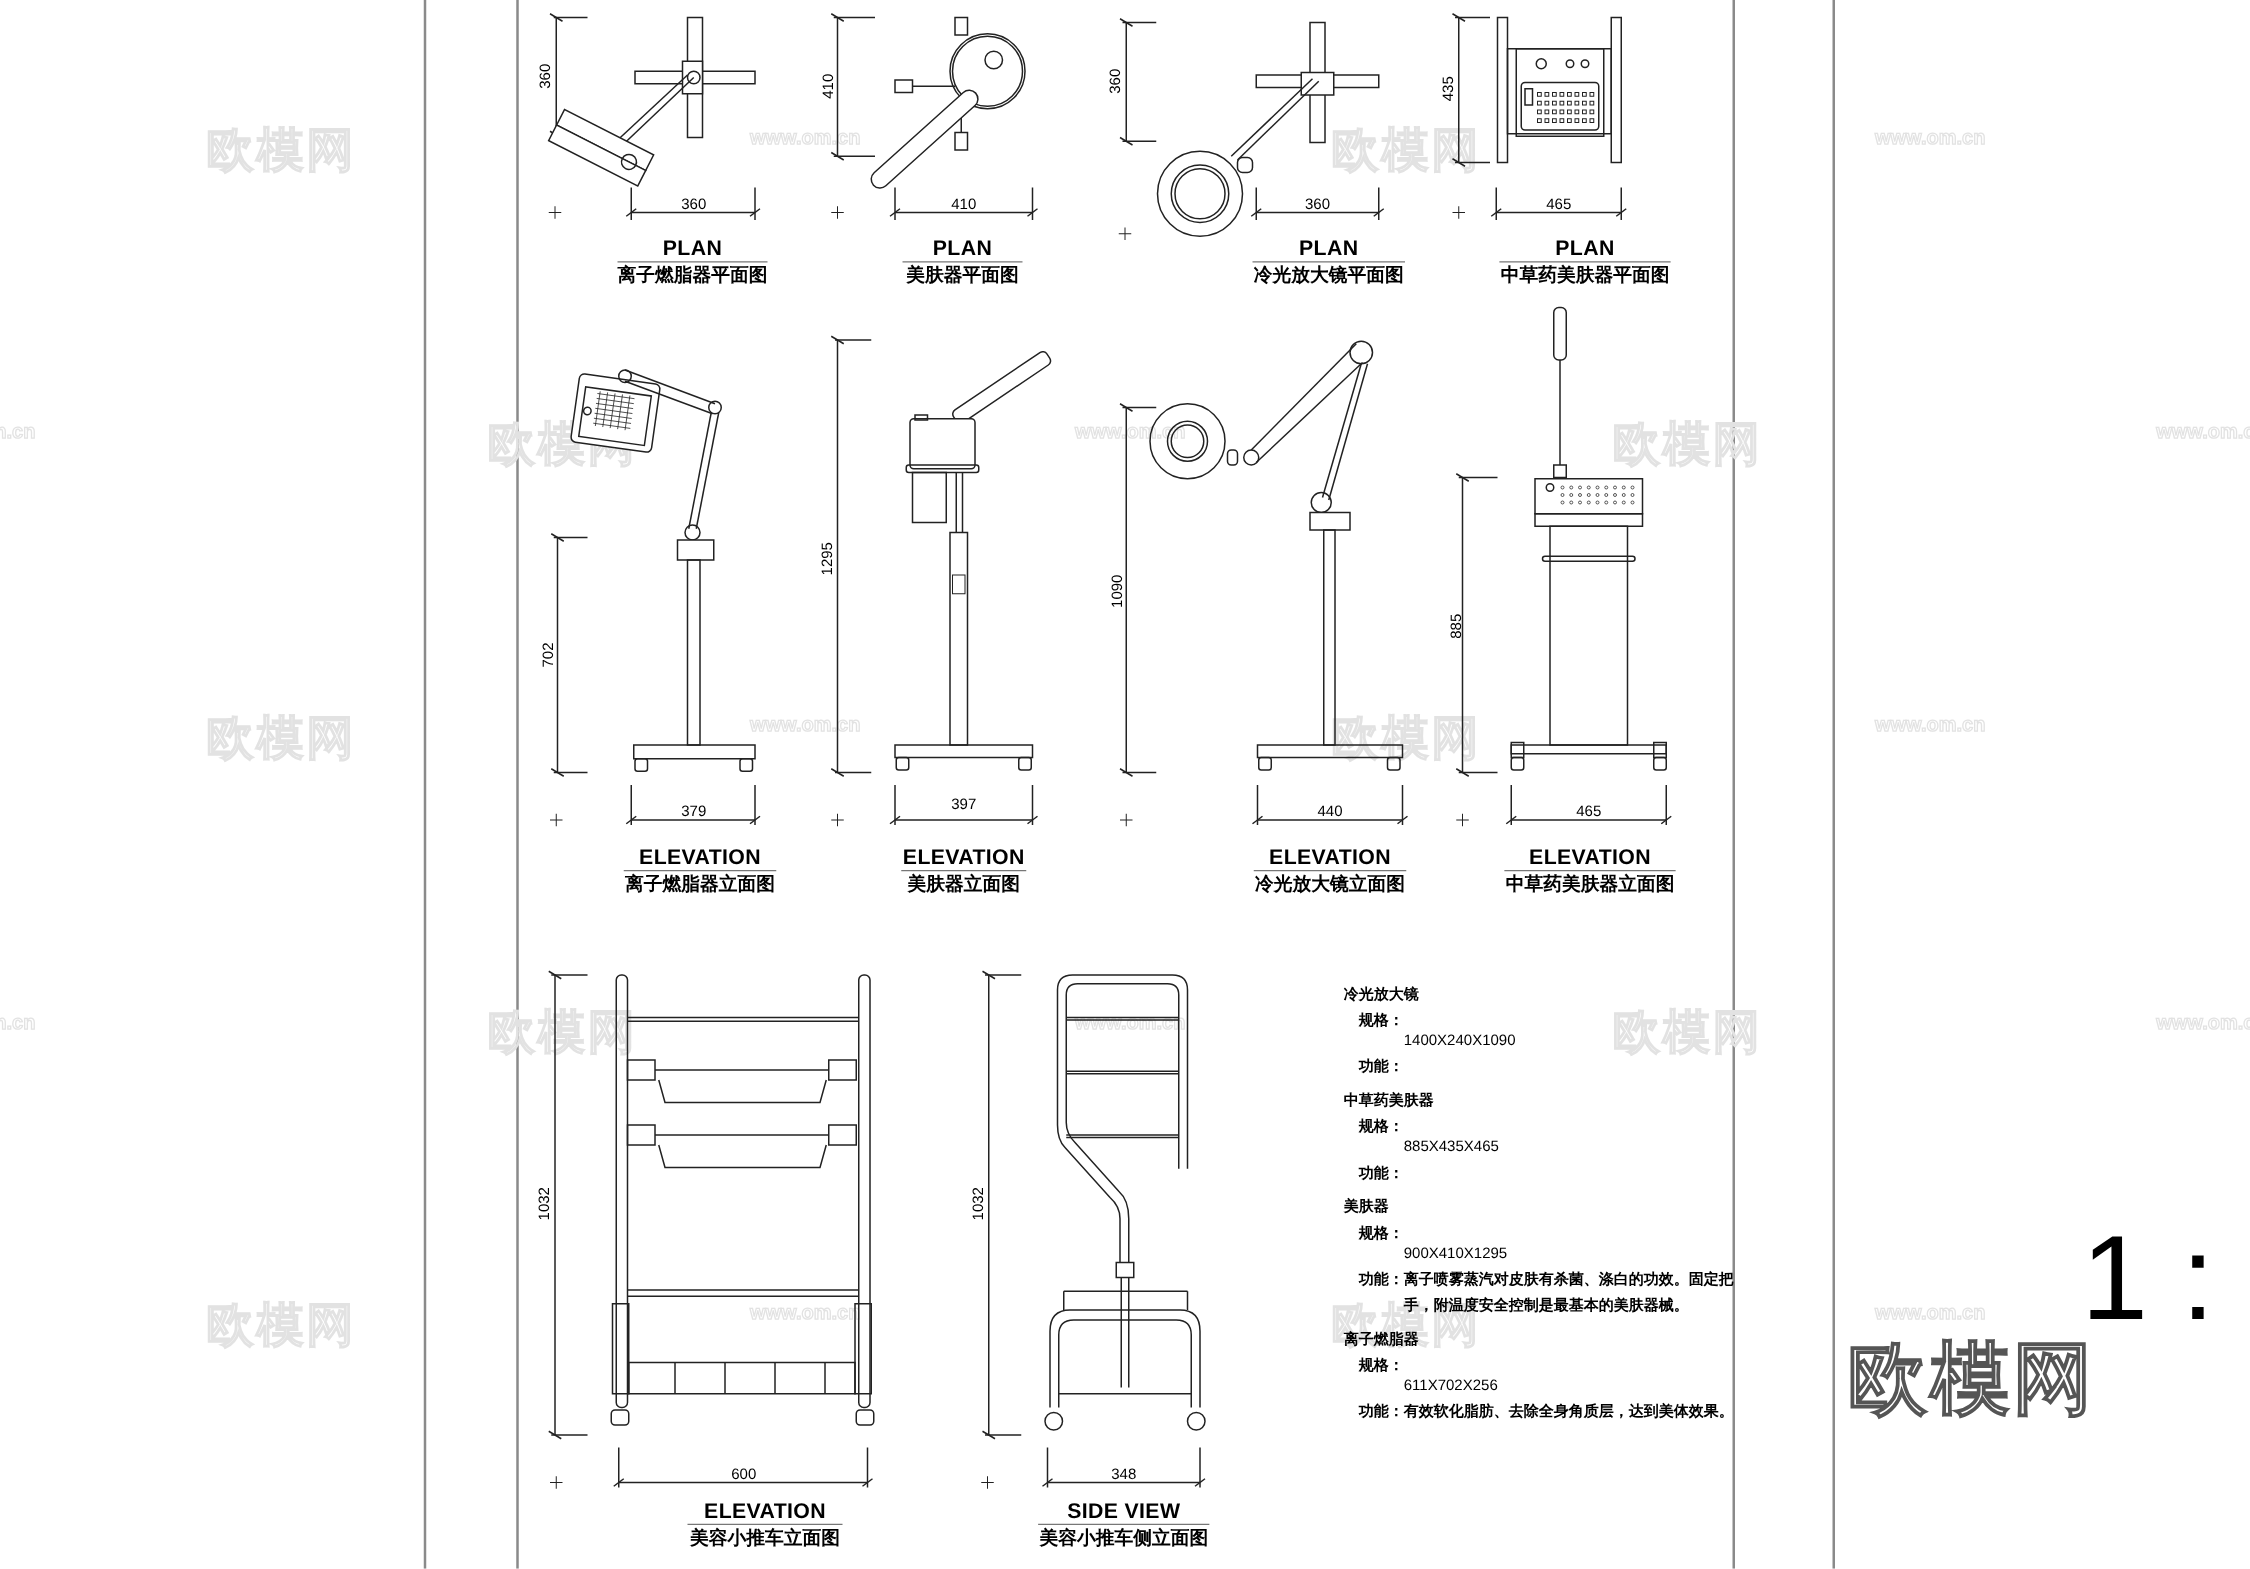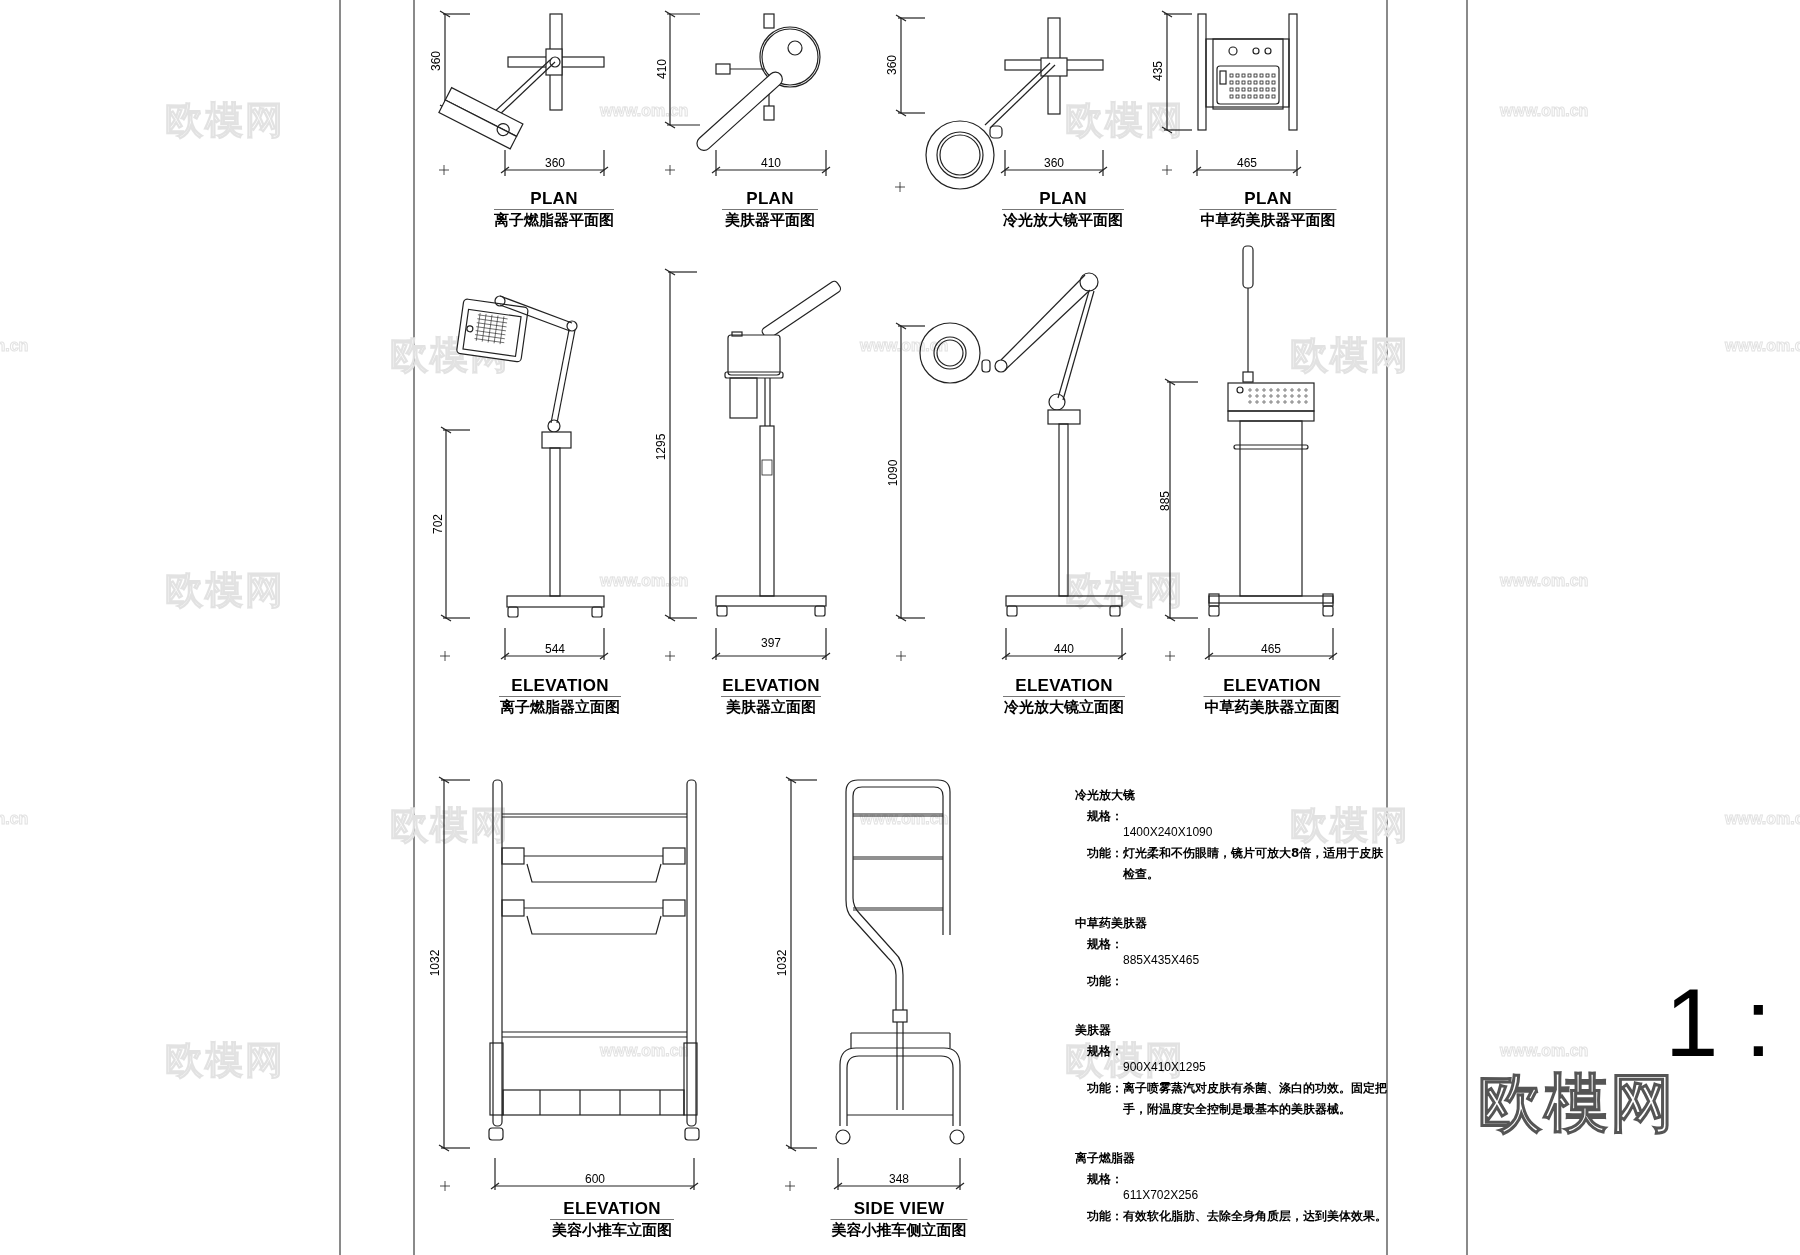--- a/index.html
+++ b/index.html
@@ -8,21 +8,21 @@
   svg.draw { position:absolute; left:0; top:0; }
   .title-en { position:absolute; font-family:"Liberation Sans", sans-serif; font-weight:900; font-size:17px; letter-spacing:0.3px; text-align:center; transform:translateX(-50%); white-space:nowrap; }
   .title-rule { position:absolute; height:0; border-top:1.5px solid #777; transform:translateX(-50%); }
   .title-cn { position:absolute; font-family:"DejaVu Sans", sans-serif; font-weight:bold; font-size:15px; text-align:center; transform:translateX(-50%); white-space:nowrap; }
   .dim { position:absolute; font-family:"Liberation Sans", sans-serif; font-size:12px; white-space:nowrap; }
   .dim.v { transform:rotate(-90deg); transform-origin:center center; }
   .wm { position:absolute; font-family:"DejaVu Sans", sans-serif; font-weight:bold; color:transparent; -webkit-text-stroke:1px #e2e2e2; white-space:nowrap; }
   .wm.logo { font-size:38px; letter-spacing:2px; }
   .wm.url { font-family:"Liberation Sans", sans-serif; font-size:16px; }
   .notes { position:absolute; left:1075px; top:785px; width:320px; font-family:"DejaVu Sans", sans-serif; font-size:12px; font-weight:bold; line-height:21px; }
-  .note-title { margin-top:28px; }
+  .note-title { margin-top:6px; }
   .note-title:first-child { margin-top:0; }
   .note-row { display:flex; padding-left:12px; }
   .note-key { flex:none; }
   .note-val { flex:1; }
   .note-val.spec { font-weight:normal; font-family:"Liberation Sans", sans-serif;margin-top:16px; }
   .scale { position:absolute; left:1665px; top:975px; font-family:"Liberation Sans", sans-serif; font-size:96px; font-weight:normal; line-height:1; white-space:nowrap; }
   .brand { position:absolute; left:1478px; top:1060px; font-family:"DejaVu Sans", sans-serif; font-size:64px; color:#fff; -webkit-text-stroke:3px #555; white-space:nowrap; letter-spacing:2px; }
 </style>
 </head>
 <body>
@@ -428,21 +428,21 @@
 
 <div class="dim" style="left:555px;top:156px;transform:translateX(-50%)">360</div>
 <div class="dim v" style="left:426px;top:54px">360</div>
 <div class="dim" style="left:771px;top:156px;transform:translateX(-50%)">410</div>
 <div class="dim v" style="left:652px;top:62px">410</div>
 <div class="dim" style="left:1054px;top:156px;transform:translateX(-50%)">360</div>
 <div class="dim v" style="left:882px;top:58px">360</div>
 <div class="dim" style="left:1247px;top:156px;transform:translateX(-50%)">465</div>
 <div class="dim v" style="left:1148px;top:64px">435</div>
 
-<div class="dim" style="left:555px;top:642px;transform:translateX(-50%)">544</div>
+<div class="dim" style="left:555px;top:642px;transform:translateX(-50%)">379</div>
 <div class="dim v" style="left:428px;top:517px">702</div>
 <div class="dim" style="left:771px;top:636px;transform:translateX(-50%)">397</div>
 <div class="dim v" style="left:648px;top:440px">1295</div>
 <div class="dim" style="left:1064px;top:642px;transform:translateX(-50%)">440</div>
 <div class="dim v" style="left:880px;top:466px">1090</div>
 <div class="dim" style="left:1271px;top:642px;transform:translateX(-50%)">465</div>
 <div class="dim v" style="left:1155px;top:494px">885</div>
 
 <div class="dim" style="left:595px;top:1172px;transform:translateX(-50%)">600</div>
 <div class="dim v" style="left:422px;top:956px">1032</div>
@@ -490,21 +490,20 @@
 <div class="title-cn" style="left:899px;top:1221px">美容小推车侧立面图</div>
 
 <div class="notes">
   <div class="note-title">冷光放大镜</div>
   <div class="note-row">
     <span class="note-key">规格：</span>
     <span class="note-val spec">1400X240X1090</span>
   </div>
   <div class="note-row">
     <span class="note-key">功能：</span>
-    <span class="note-val">灯光柔和不伤眼睛，镜片可放大8倍，适用于皮肤检查。</span>
   </div>
 
   <div class="note-title">中草药美肤器</div>
   <div class="note-row">
     <span class="note-key">规格：</span>
     <span class="note-val spec">885X435X465</span>
   </div>
   <div class="note-row">
     <span class="note-key">功能：</span>
   </div>

